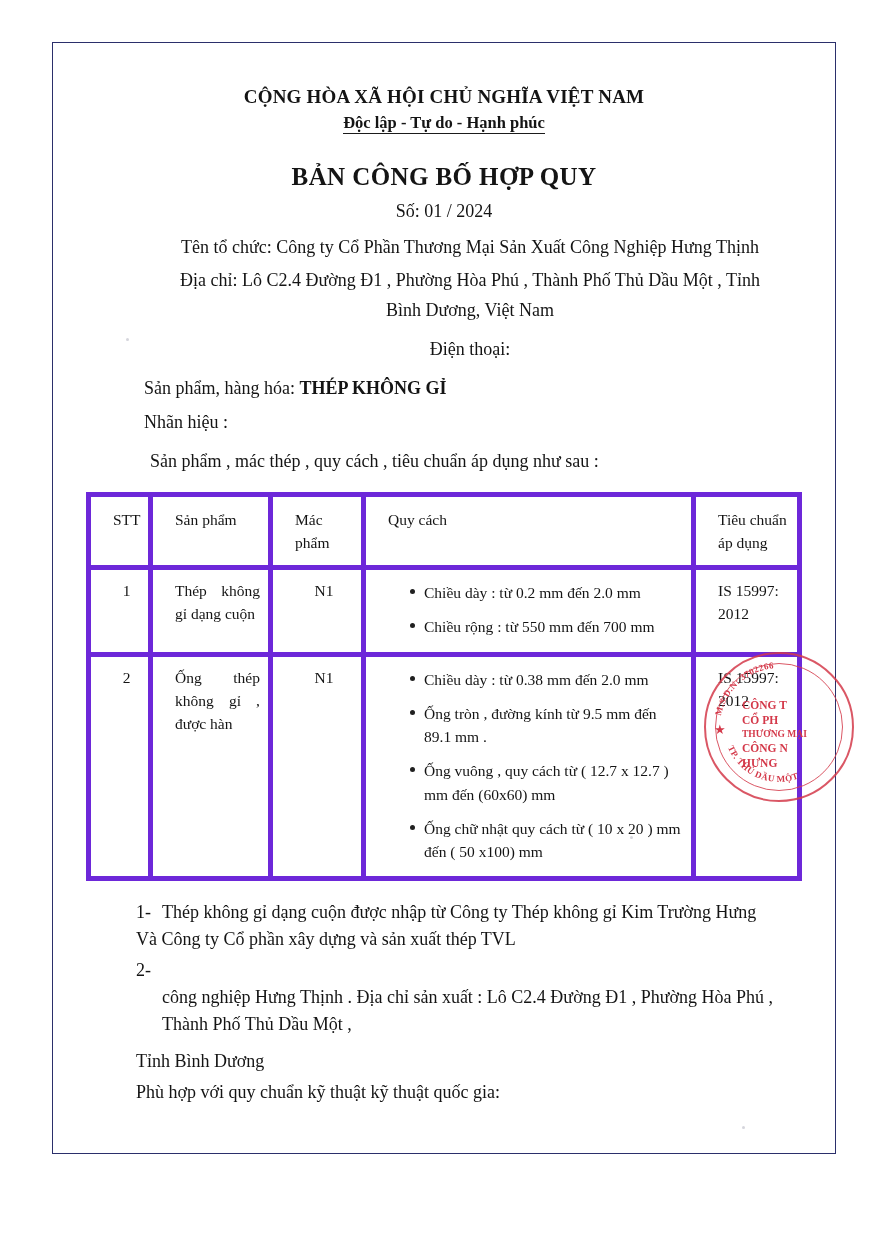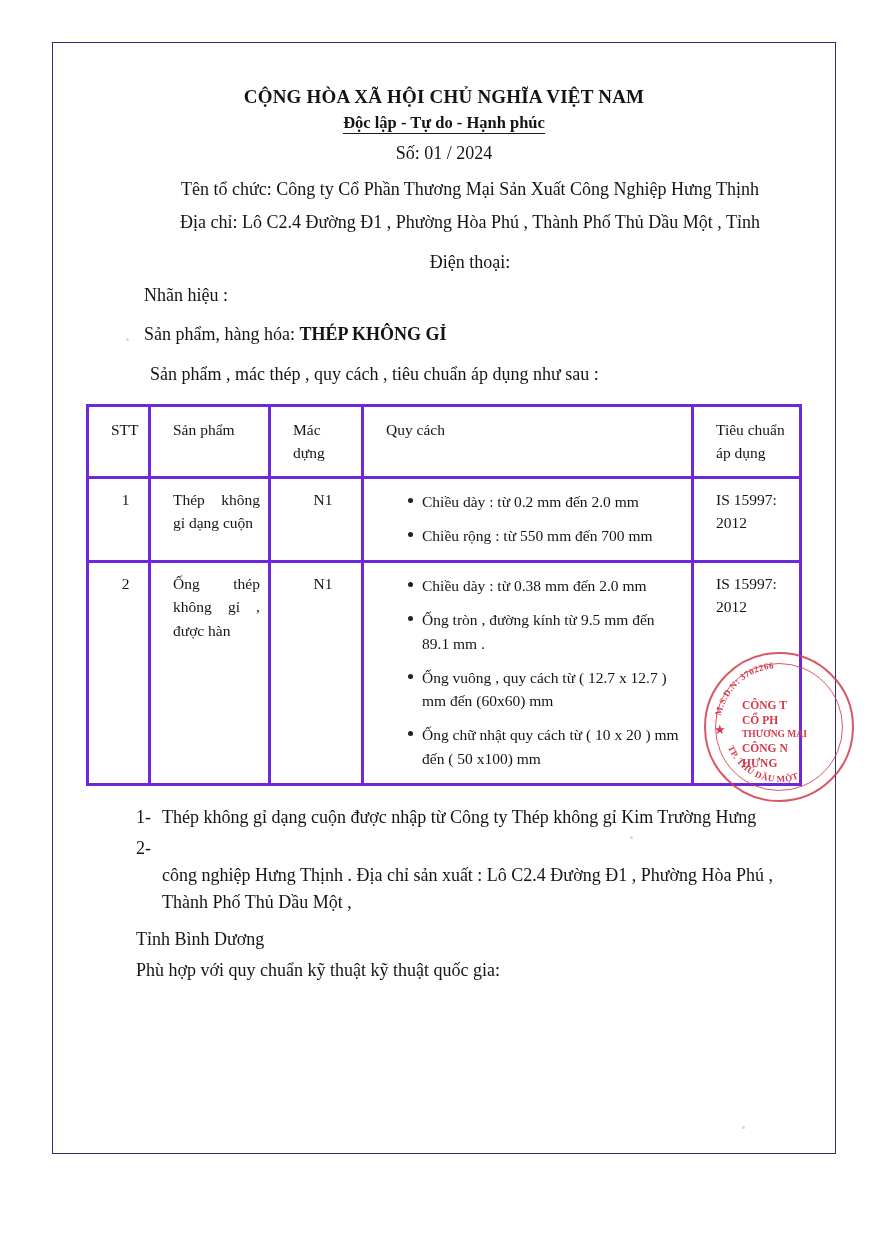--- a/index.html
+++ b/index.html
@@ -80,21 +80,21 @@
   .bold { font-weight: bold; }
 
   
   table.spec {
     width: 100%;
     border-collapse: collapse;
     margin-top: 16px;
     table-layout: fixed;
   }
   table.spec th, table.spec td {
-    border: 3px solid #6d28d9;
+    border: 5px solid #6d28d9;
     vertical-align: top;
     padding: 9px 8px 11px 22px;
     font-size: 15.5px;
     line-height: 1.5;
     font-family: Liberation Serif, serif;
   }
   table.spec th {
     font-weight: normal;
     text-align: left;
     padding-top: 11px;
@@ -233,44 +233,46 @@
 </head>
 <body>
 
 <div class="page-frame"></div>
 
 <div class="content">
 
   <div class="center national-title">CỘNG HÒA XÃ HỘI CHỦ NGHĨA VIỆT NAM</div>
   <div class="center national-sub"><span>Độc lập - Tự do - Hạnh phúc</span></div>
 
+  <div class="center doc-title">BẢN CÔNG BỐ HỢP QUY</div>
   <div class="center doc-number">Số: 01 / 2024</div>
 
   <div class="para indent">Tên tổ chức: Công ty Cổ Phần Thương Mại Sản Xuất Công Nghiệp Hưng Thịnh</div>
   <div class="para indent tight">Địa chỉ: Lô C2.4 Đường Đ1 , Phường Hòa Phú , Thành Phố Thủ Dầu Một , Tỉnh</div>
+  <div class="para indent tight" style="margin-top:2px">Bình Dương, Việt Nam</div>
   <div class="para indent">Điện thoại:</div>
 
+  <div class="para indent2"><span>Sản phẩm, hàng hóa: </span><span class="bold">THÉP KHÔNG GỈ</span></div>
   <div class="para indent2 tight">Nhãn hiệu :</div>
-  <div class="para indent2"><span>Sản phẩm, hàng hóa: </span><span class="bold">THÉP KHÔNG GỈ</span></div>
 
   <div class="para indent3">Sản phẩm , mác thép , quy cách , tiêu chuẩn áp dụng như sau :</div>
 
   <table class="spec">
     <colgroup>
       <col class="c-stt">
         <col class="c-prod">
         <col class="c-grade">
         <col class="c-spec">
         <col class="c-std">
     </colgroup>
     <thead>
       <tr>
         <th class="td-center">STT</th>
         <th>Sản phẩm</th>
-        <th>Mác dựng</th>
+        <th>Mác phẩm</th>
         <th>Quy cách</th>
         <th>Tiêu chuẩn áp dụng</th>
       </tr>
     </thead>
     <tbody>
       <tr>
         <td class="td-center">1</td>
         <td class="justify">Thép không gỉ dạng cuộn</td>
         <td class="td-center">N1</td>
         <td>
@@ -296,20 +298,21 @@
         <td>IS 15997: 2012</td>
       </tr>
     </tbody>
   </table>
 
   <div class="notes">
     <div class="note-row">
       <div class="note-num">1-</div>
       <div class="note-text">Thép không gỉ dạng cuộn được nhập từ Công ty Thép không gỉ Kim Trường Hưng</div>
     </div>
+    <div class="note-cont">Và Công ty Cổ phần xây dựng và sản xuất thép TVL</div>
 
     <div class="note-row">
       <div class="note-num">2-</div>
     </div>
     <div class="note-cont deep">công nghiệp Hưng Thịnh . Địa chỉ sản xuất : Lô C2.4 Đường Đ1 , Phường Hòa Phú ,</div>
     <div class="note-cont deep">Thành Phố Thủ Dầu Một ,</div>
   </div>
 
   <div class="closing">Tỉnh Bình Dương</div>
   <div class="closing" style="margin-top:4px">Phù hợp với quy chuẩn kỹ thuật kỹ thuật quốc gia:</div>

